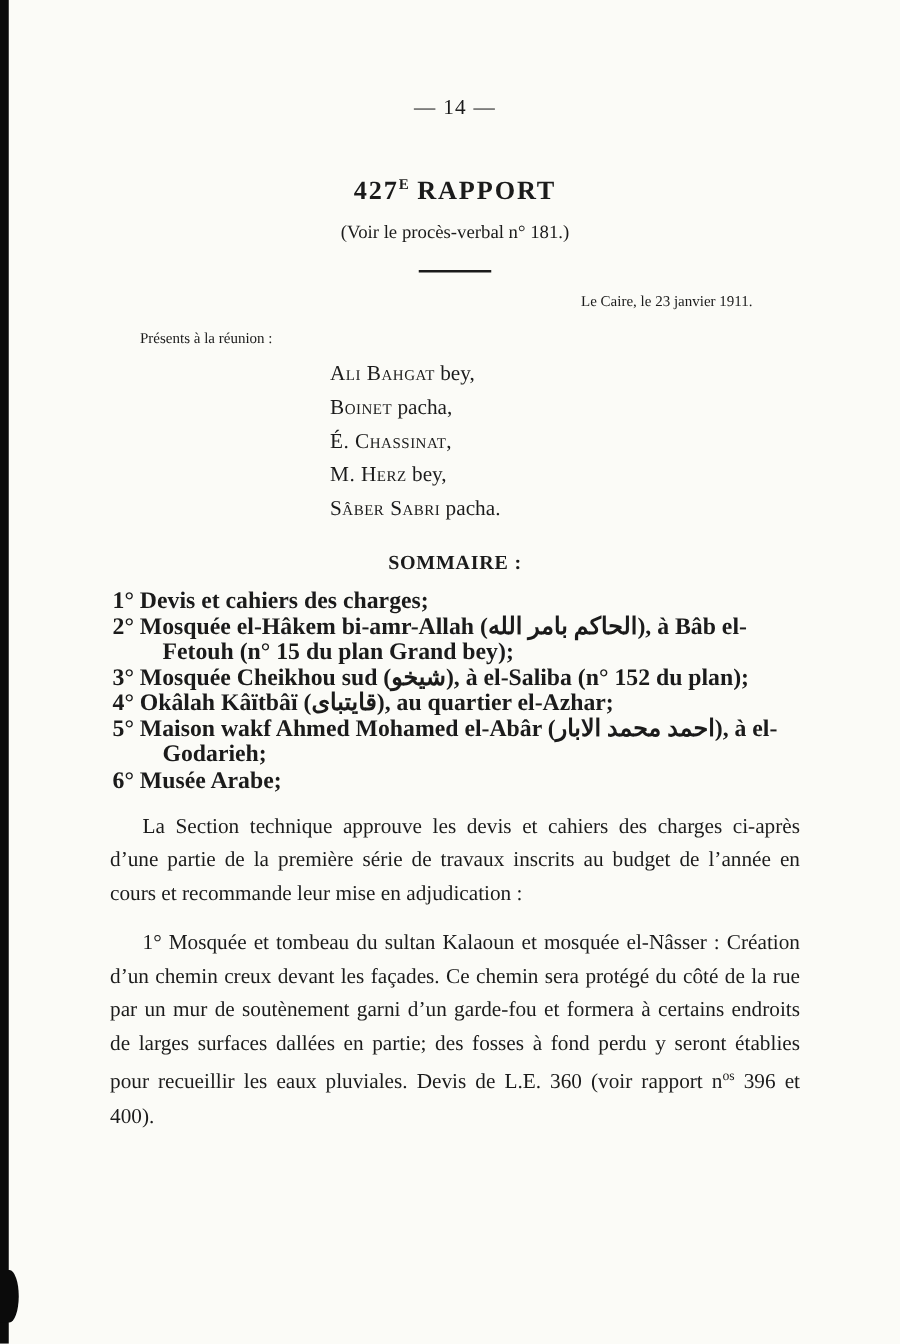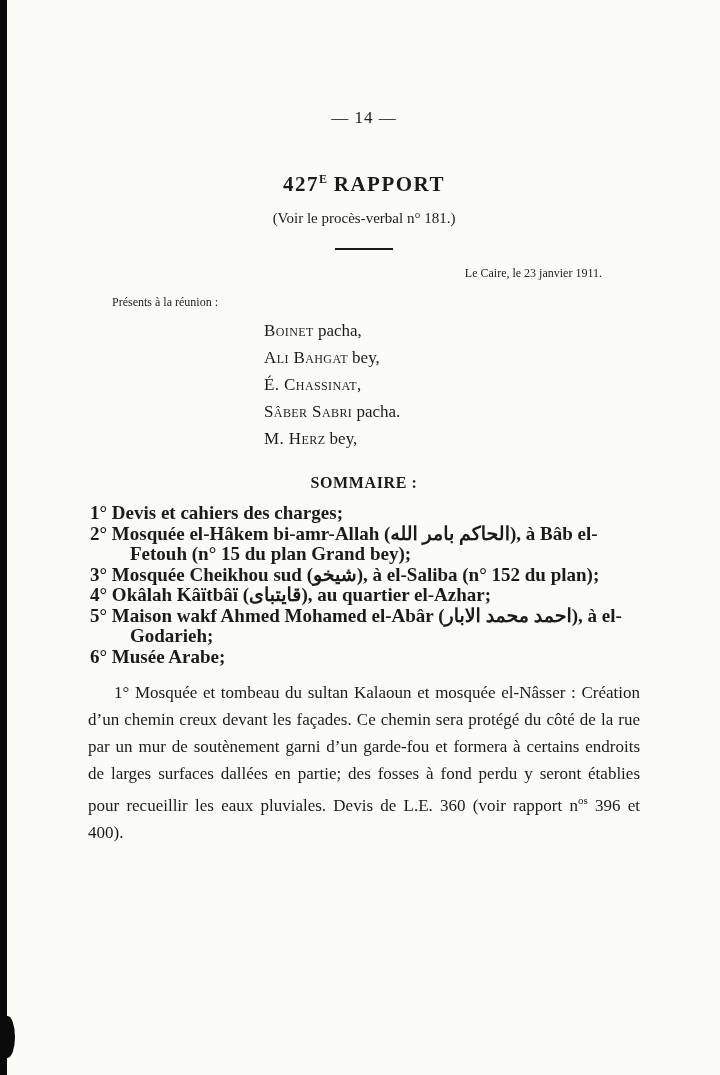--- a/index.html
+++ b/index.html
@@ -22,21 +22,20 @@
   .scan-blob {
     position: absolute; left: 0; top: 1016px;
     width: 15px; height: 42px;
     background: #0b0b0b;
     border-radius: 0 70% 70% 0;
   }
   .page {
     position: absolute;
     left: 88px; top: 0;
     width: 552px;
-    margin-top: 32px;
   }
   .pagenum {
     margin-top: 76px;
     text-align: center;
     font-size: 17px;
     letter-spacing: 1px;
   }
   .title {
     margin-top: 44px;
     text-align: center;
@@ -143,35 +142,36 @@
 
   <div class="pv-note">(Voir le procès-verbal n° 181.)</div>
 
   <div class="rule"></div>
 
   <div class="dateline">Le Caire, le 23 janvier 1911.</div>
 
   <div class="intro">Présents à la réunion :</div>
 
   <div class="members">
+    <div><span class="mm"></span><span class="sc">Ali Bahgat</span><span> bey,</span></div>
     <div><span class="mm"></span><span class="sc">Boinet</span><span> pacha,</span></div>
-    <div><span class="mm"></span><span class="sc">Ali Bahgat</span><span> bey,</span></div>
     <div><span class="mm"></span><span class="sc">É. Chassinat</span><span>,</span></div>
+    <div><span class="mm"></span><span class="sc">M. Herz</span><span> bey,</span></div>
     <div><span class="mm"></span><span class="sc">Sâber Sabri</span><span> pacha.</span></div>
-    <div><span class="mm"></span><span class="sc">M. Herz</span><span> bey,</span></div>
   </div>
 
   <div class="summary-title">SOMMAIRE :</div>
 
   <ul class="summary-list">
     <li>1° Devis et cahiers des charges;</li>
     <li>2° Mosquée el-Hâkem bi-amr-Allah (الحاكم بامر الله), à Bâb el-Fetouh (n° 15 du plan Grand bey);</li>
     <li>3° Mosquée Cheikhou sud (شيخو), à el-Saliba (n° 152 du plan);</li>
     <li>4° Okâlah Kâïtbâï (قايتباى), au quartier el-Azhar;</li>
     <li>5° Maison wakf Ahmed Mohamed el-Abâr (احمد محمد الابار), à el-Godarieh;</li>
     <li>6° Musée Arabe;</li>
   </ul>
 
 
+  <p class="para">La Section technique approuve les devis et cahiers des charges ci-après d’une partie de la première série de travaux inscrits au budget de l’année en cours et recommande leur mise en adjudication :</p>
 
   <p class="para"><span>1° Mosquée et tombeau du sultan Kalaoun et mosquée el-Nâsser : Créa­tion d’un chemin creux devant les façades. Ce chemin sera protégé du côté de la rue par un mur de soutènement garni d’un garde-fou et formera à certains endroits de larges surfaces dallées en partie; des fosses à fond perdu y seront établies pour recueillir les eaux pluviales. Devis de L.E. 360 (voir rapport n</span><span class="supos">os</span><span> 396 et 400).</span></p>
 
 </div>
 
 </body></html>

